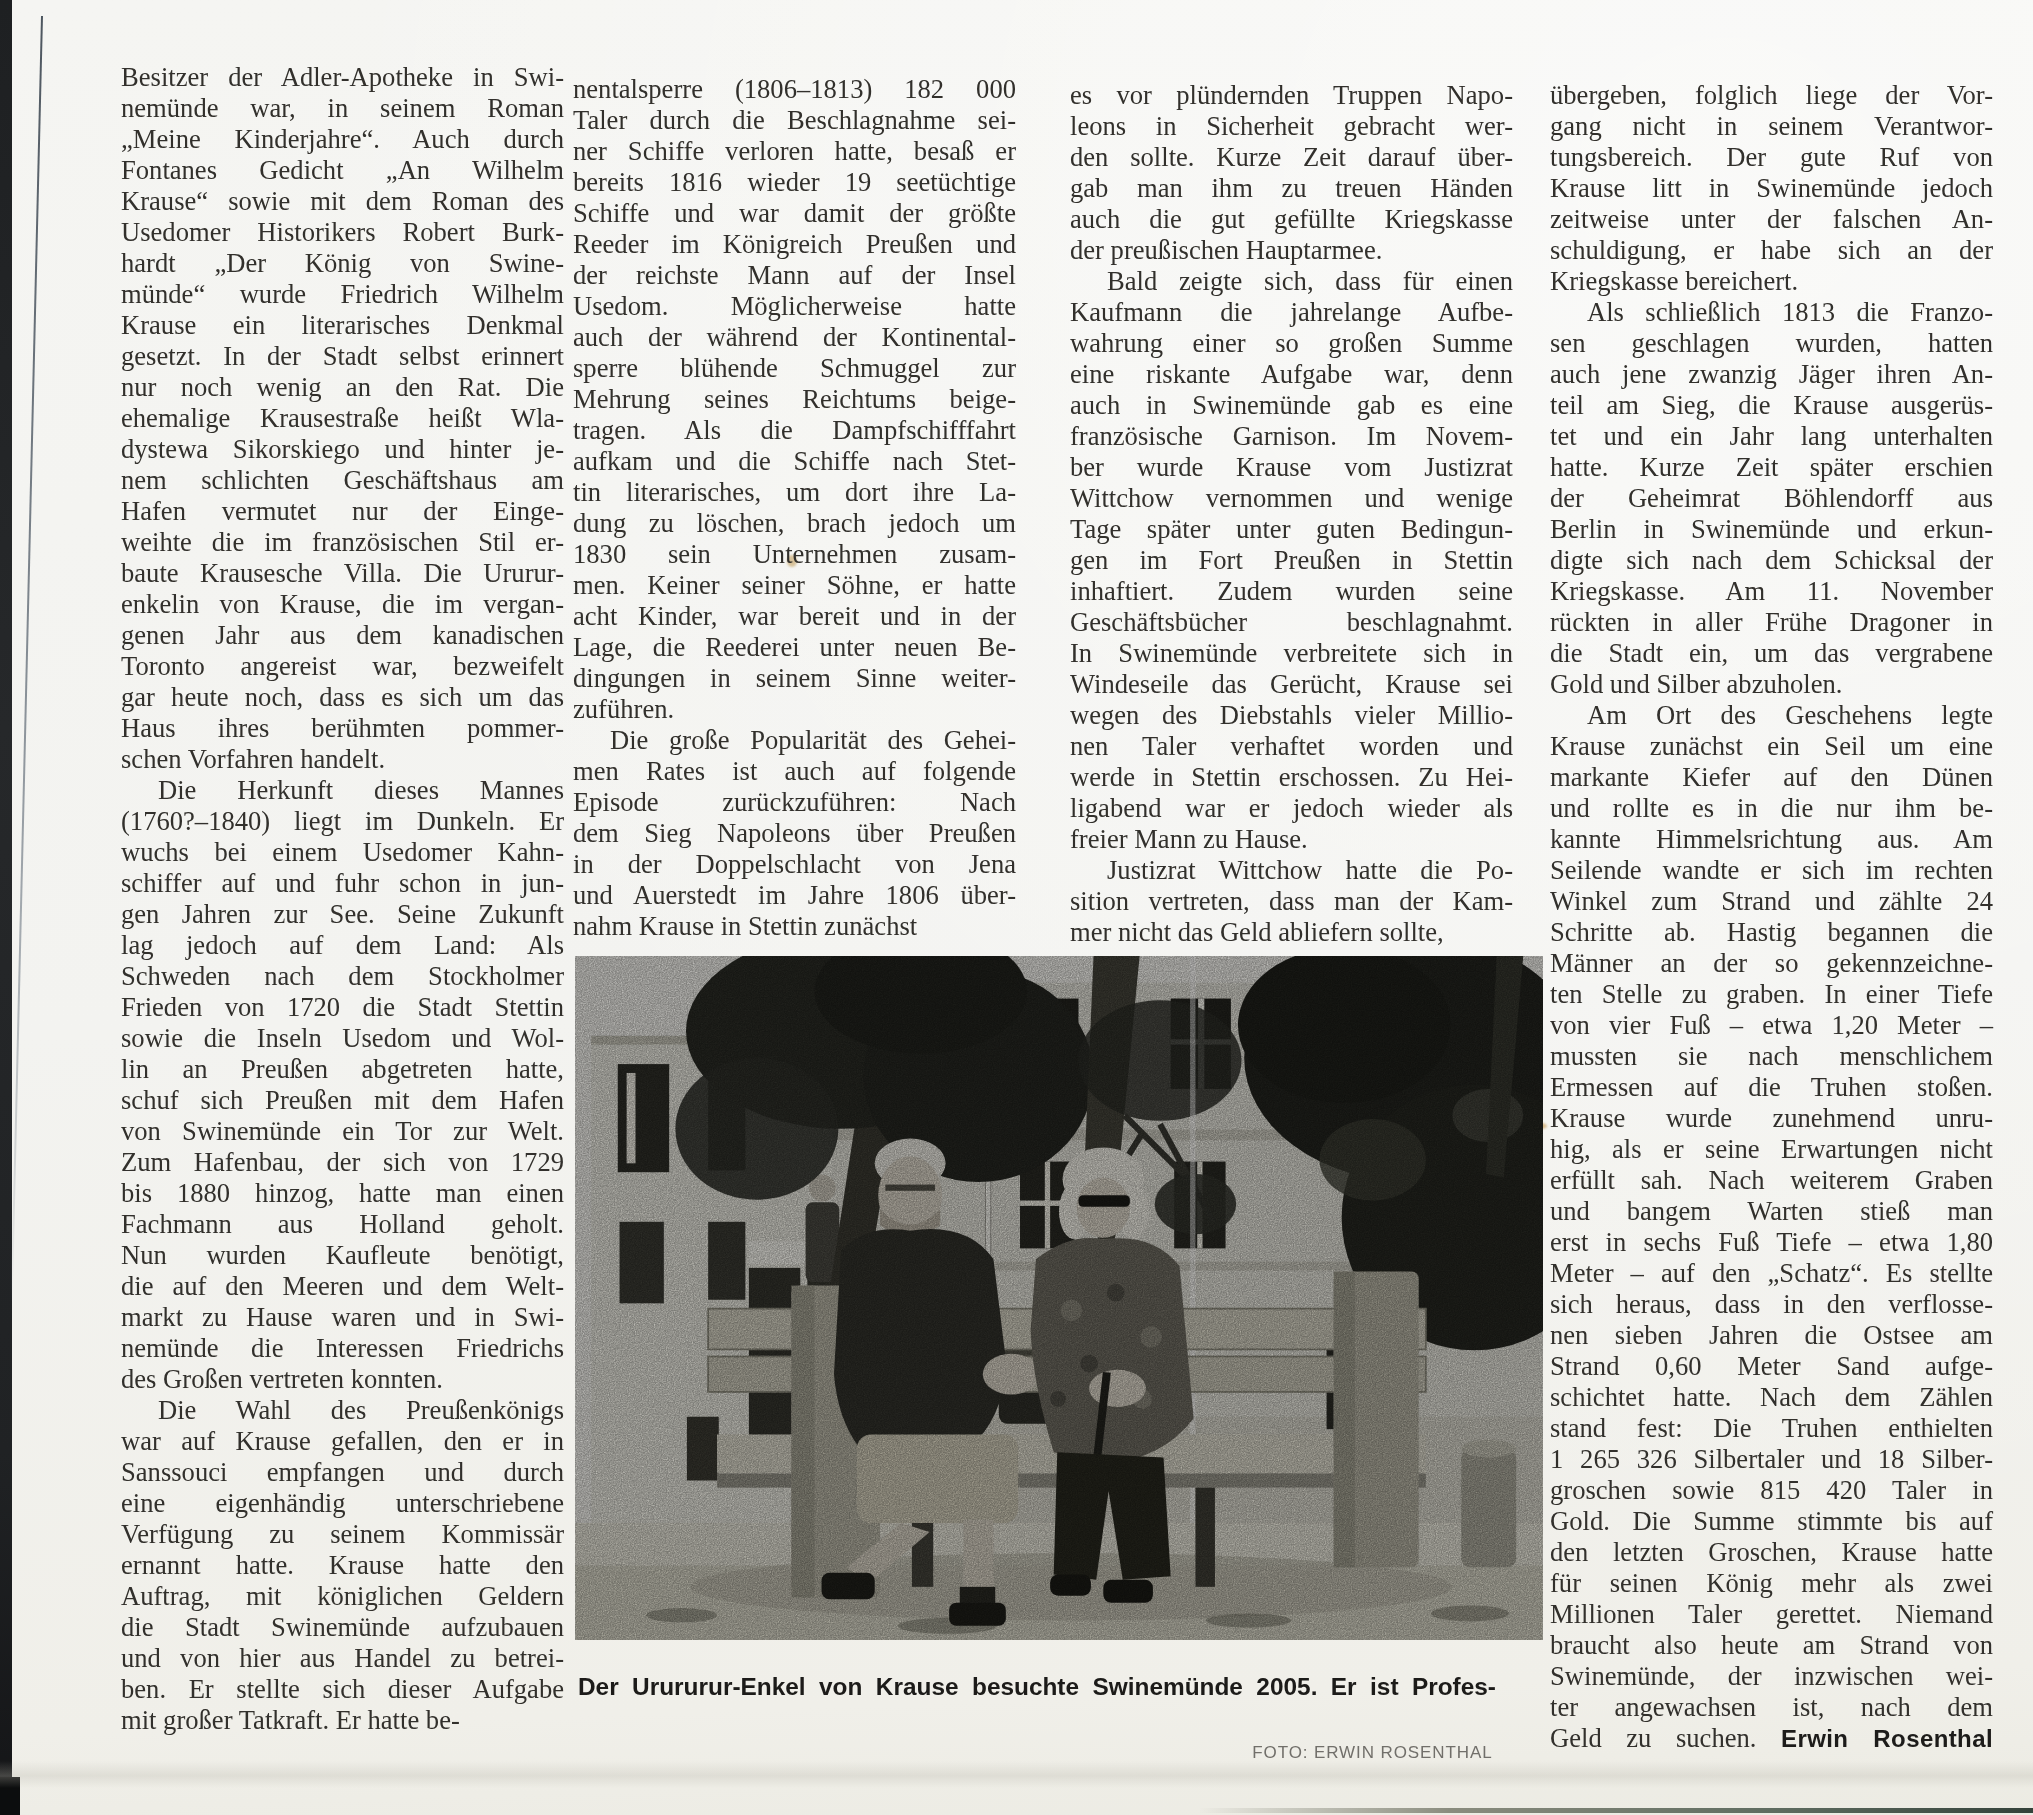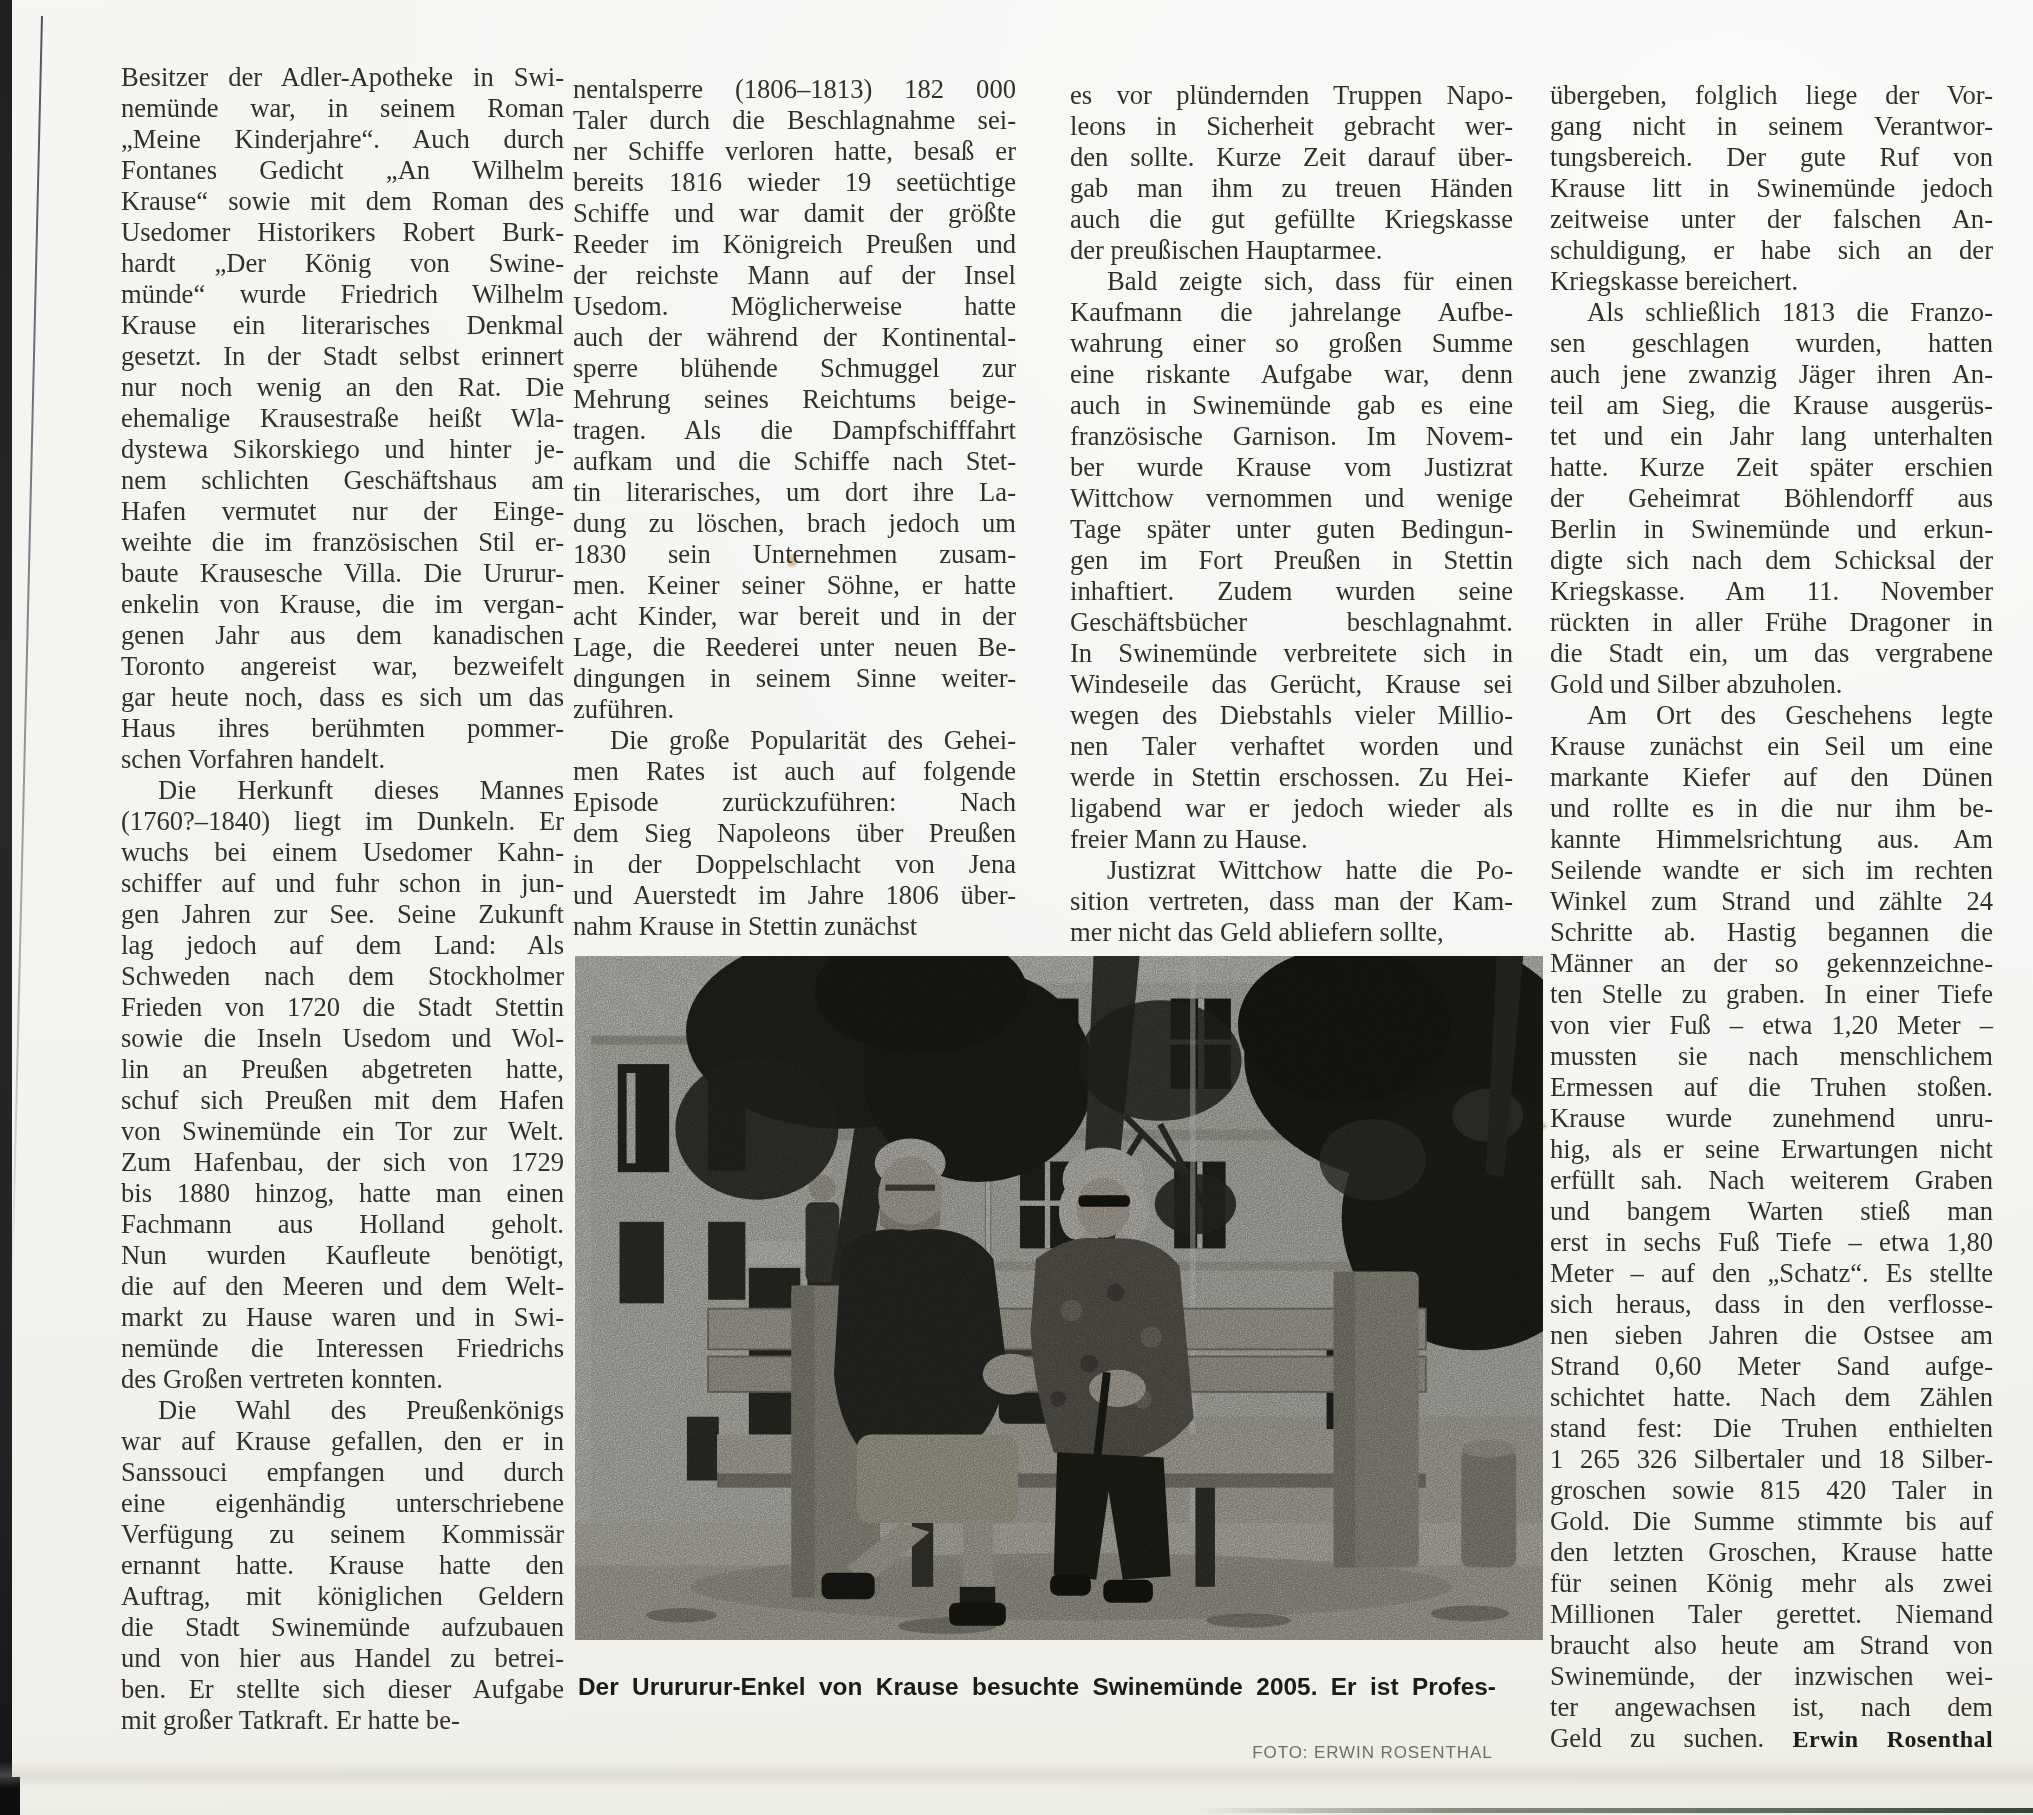--- a/index.html
+++ b/index.html
@@ -11,21 +11,21 @@
       linear-gradient(178deg,#f5f5f2 0%,#f3f3f0 55%,#f0efe9 92%,#ecebe3 100%);
     overflow:hidden;
     font-family:"Liberation Serif", serif;
     color:#32302c;
   }
   
   .col{position:absolute;width:443px;font-size:26.6px;line-height:31px;}
   .line{height:31px;text-align:justify;text-align-last:justify;white-space:nowrap;overflow:visible;}
   .line.last{text-align-last:left;}
   .line.indent{padding-left:37px;}
-  .author{font-family:Liberation Serif, serif;font-weight:bold;font-size:24px;letter-spacing:0.4px;color:#1d1c1a;}
+  .author{font-family:Liberation Sans, sans-serif;font-weight:bold;font-size:24px;letter-spacing:0.4px;color:#1d1c1a;}
   #col1{left:113px;top:62px;margin-left:8px;}
   #col2{left:573px;top:74px;}
   #col3{left:1070px;top:80px;}
   #col4{left:1550px;top:80px;}
   
   .photo{position:absolute;left:575px;top:956px;width:968px;height:684px;}
   .photo svg{display:block;}
   
   .caption{position:absolute;left:578px;top:1672px;width:918px;
     font-family:"Liberation Sans",sans-serif;font-weight:bold;

